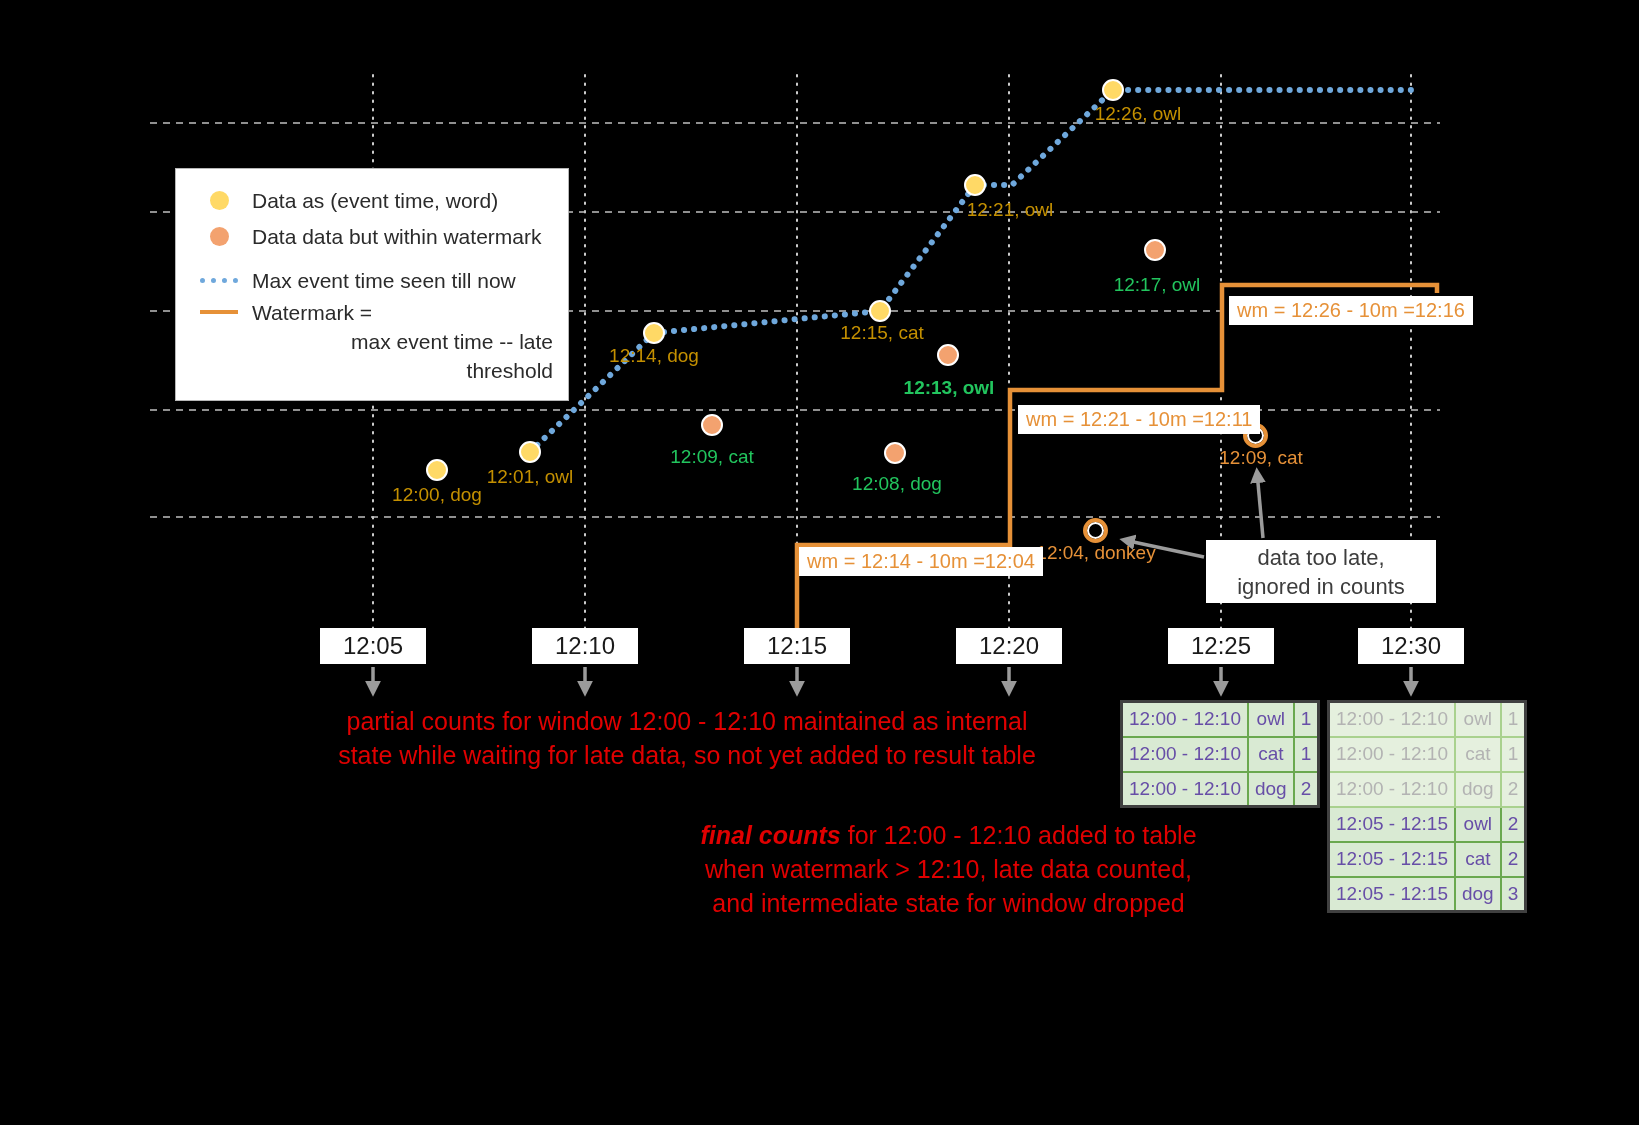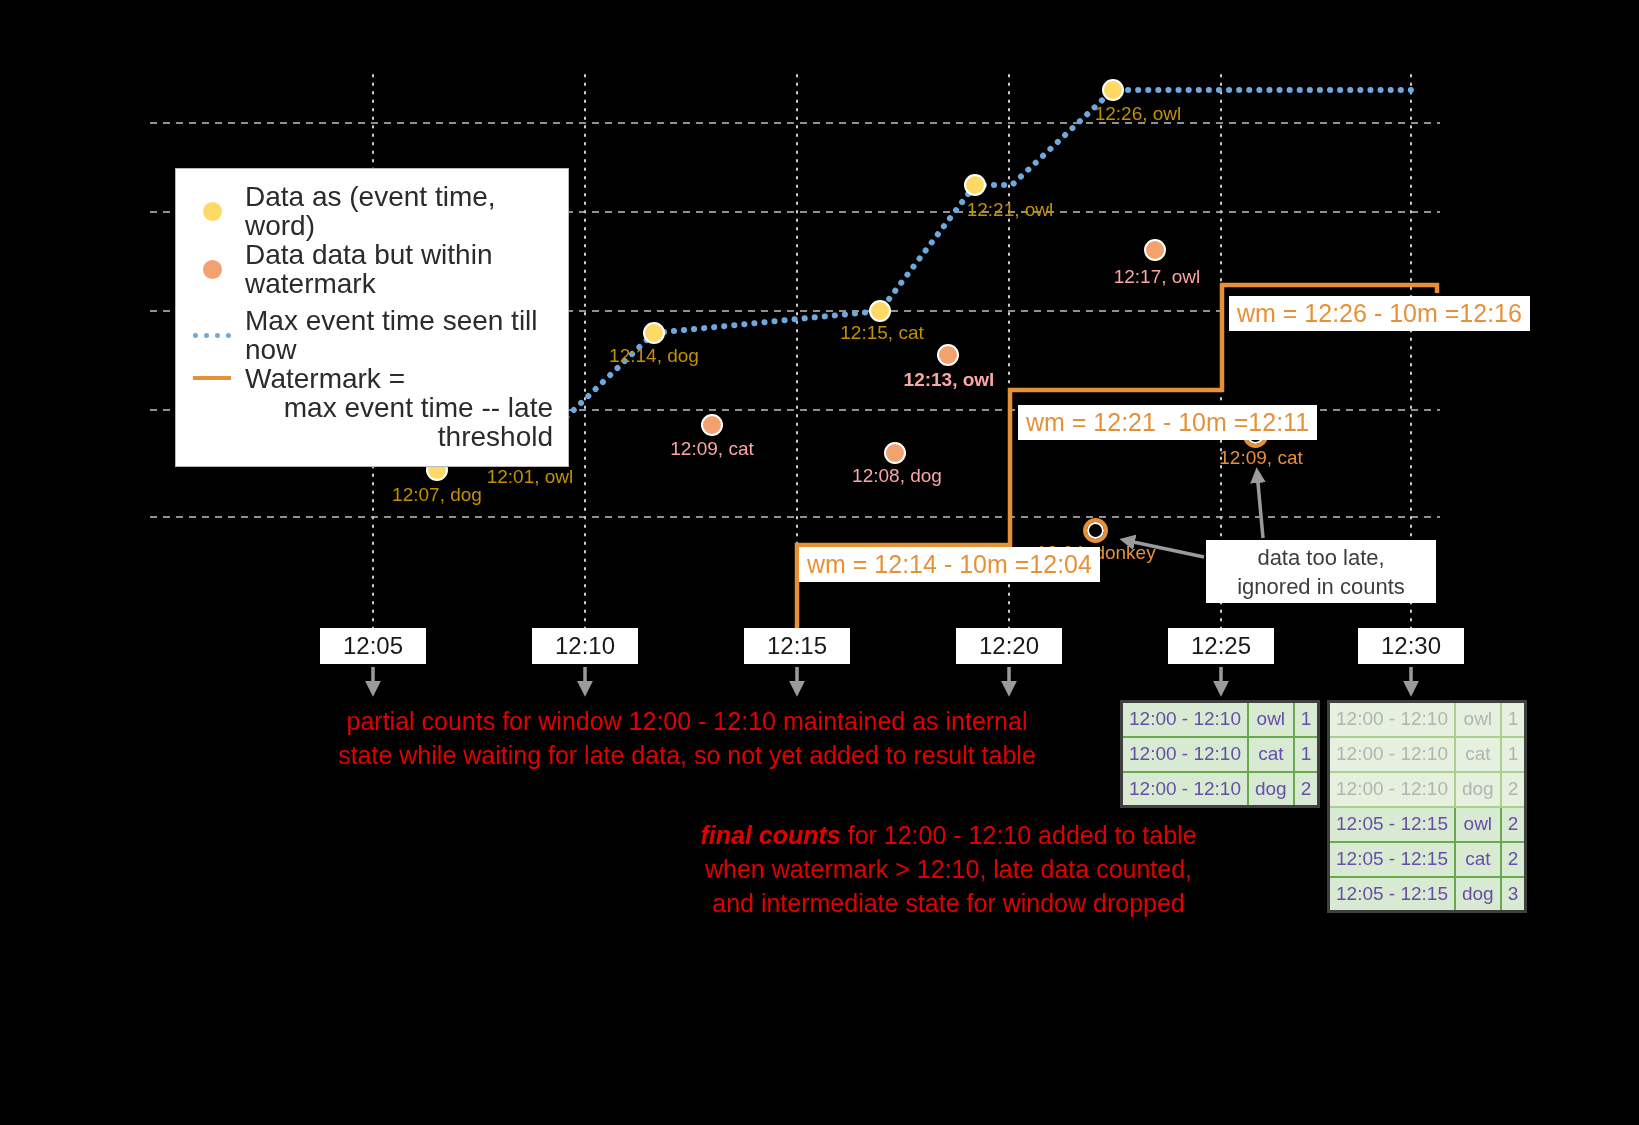--- a/index.html
+++ b/index.html
@@ -12,28 +12,28 @@
 
   
   .points-layer div { position:absolute; }
   .pt { width:22px; height:22px; border-radius:50%; }
   .pt-on-time  { background:#ffd966; border:2px solid #fff; }
   .pt-late     { background:#f3a26f; border:2px solid #fff; }
   .pt-too-late { width:25px; height:25px; background:transparent;
                  border:4px solid #e69138; box-shadow:inset 0 0 0 2px #fff; }
   .pt-label { transform:translate(-50%,-50%); font-size:19px; white-space:nowrap; }
   .lab-on-time  { color:#c49000; }
-  .lab-late     { color:#fca5a5; }
+  .lab-late     { color:#22c55e;margin-top:8px; }
   .lab-too-late { color:#e69138; }
 
   
   .legend {
     position:absolute; left:175px; top:168px; width:394px;
-    background:#fff; border:1px solid #b7b7b7; padding:13px 15px 15px 16px;
-    color:#2b2b2b; font-size:28px;
+    background:#fff; border:1px solid #b7b7b7; padding:13px 15px 15px 23px;
+    color:#2b2b2b; font-size:21px;
   }
   .legend-row { display:flex; align-items:center; gap:13px; min-height:36px; }
   .legend-row.top-gap { margin-top:8px; }
   .legend-row.two-line { align-items:flex-start; }
   .legend-row.two-line .legend-icon { margin-top:12px; }
   .legend-icon { flex:0 0 40px; display:flex; justify-content:center; align-items:center; }
   .dot { width:19px; height:19px; border-radius:50%; display:inline-block; }
   .dot.on-time  { background:#ffd966; }
   .dot.late     { background:#f3a26f; }
   .dot.too-late { width:21px; height:21px; background:#fff; border:4px solid #e69138; }
@@ -44,21 +44,21 @@
   .legend-text .indent { padding-left:24px;text-align:right; }
 
   
   .time-box {
     position:absolute; top:628px; width:106px; height:36px; background:#fff;
     color:#1a1a1a; font-size:24px; text-align:center; line-height:36px;
   }
 
   
   .wm-label {
-    position:absolute; background:#fff; color:#e69138; font-size:25px;
+    position:absolute; background:#fff; color:#e69138; font-size:20px;
     padding:3px 8px; white-space:nowrap;
   }
 
   
   .callout {
     position:absolute; left:1206px; top:540px; width:230px; height:63px;
     background:#fff; color:#3d3d3d; font-size:22px; text-align:center;
     line-height:29px; padding-top:3px;
   }
 
@@ -117,21 +117,21 @@
     </g>
 
     <g stroke="#9b9b9b" stroke-width="3.5">
       <line x1="1204" y1="557" x2="1124" y2="540" marker-end="url(#arrGray)"></line>
       <line x1="1263" y1="538" x2="1257" y2="472" marker-end="url(#arrGray)"></line>
     </g>
   </svg>
 
   <div class="points-layer">
       <div class="pt pt-on-time" style="left: 426px; top: 459px;"></div>
-      <div class="pt-label lab-on-time" style="left: 437px; top: 495px;">12:07, dog</div>
+      <div class="pt-label lab-on-time" style="left: 437px; top: 495px;">12:00, dog</div>
       <div class="pt pt-on-time" style="left: 519px; top: 441px;"></div>
       <div class="pt-label lab-on-time" style="left: 530px; top: 477px;">12:01, owl</div>
       <div class="pt pt-on-time" style="left: 643px; top: 322px;"></div>
       <div class="pt-label lab-on-time" style="left: 654px; top: 356px;">12:14, dog</div>
       <div class="pt pt-on-time" style="left: 869px; top: 300px;"></div>
       <div class="pt-label lab-on-time" style="left: 882px; top: 333px;">12:15, cat</div>
       <div class="pt pt-on-time" style="left: 964px; top: 174px;"></div>
       <div class="pt-label lab-on-time" style="left: 1010px; top: 210px;">12:21, owl</div>
       <div class="pt pt-on-time" style="left: 1102px; top: 79px;"></div>
       <div class="pt-label lab-on-time" style="left: 1138px; top: 114px; text-align: right;">12:26, owl</div>

